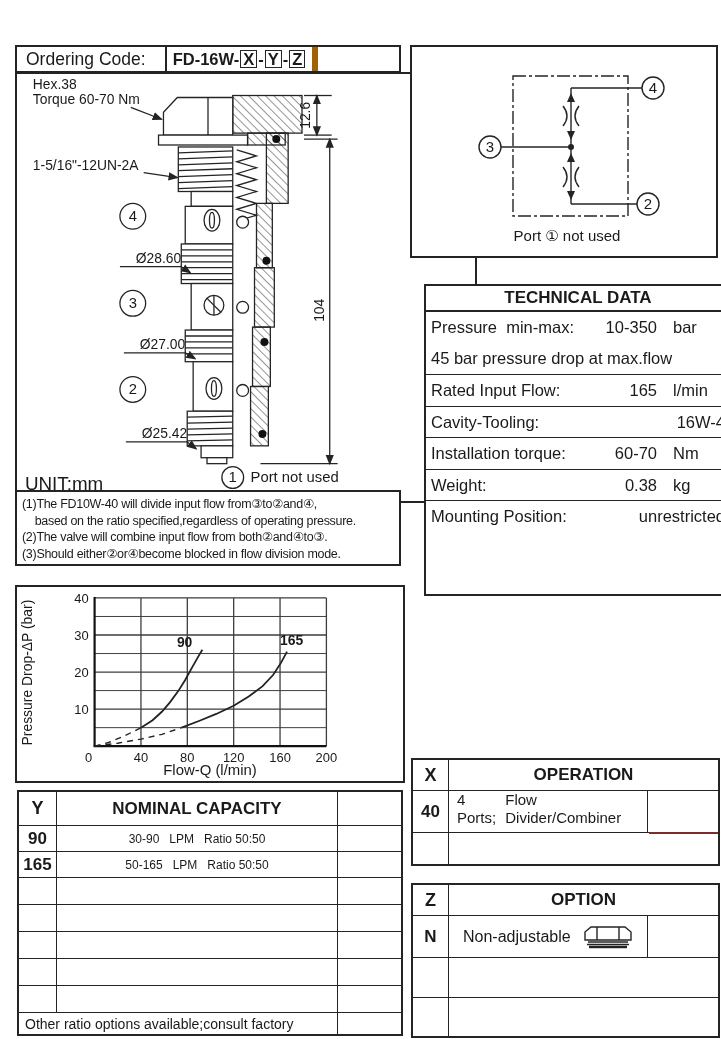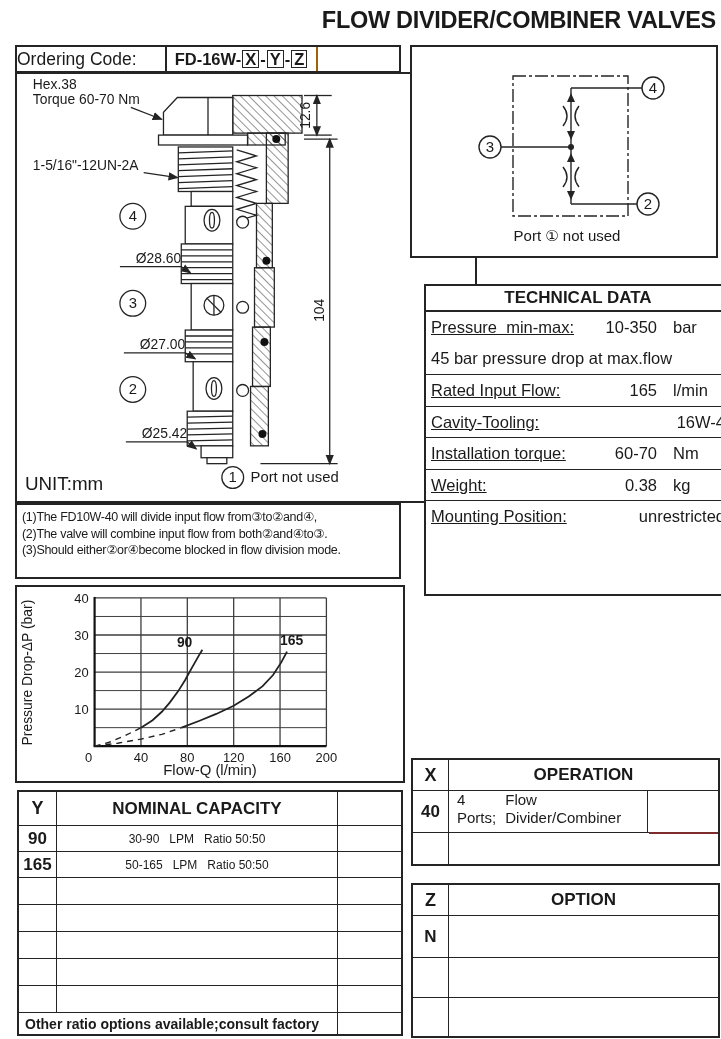--- a/index.html
+++ b/index.html
@@ -3,30 +3,30 @@
 <meta charset="utf-8">
 <style>
   html,body{margin:0;padding:0;background:#fff;}
   .page{position:relative;width:721px;height:1039px;background:#fff;overflow:hidden;
         font-family:"Liberation Sans","DejaVu Sans",sans-serif;color:#1a1a1a;}
   .box{position:absolute;border:2px solid #242424;background:#fff;box-sizing:border-box;}
   .title{position:absolute;top:7px;right:5px;font-size:23.5px;font-weight:bold;
          letter-spacing:-0.3px;white-space:nowrap;}
   
   .ordering{left:15px;top:45px;width:386px;height:28px;display:flex;}
-  .oc-label{width:148px;display:flex;align-items:center;font-size:17.5px;box-sizing:border-box;}
-  .oc-code{width:153px;border-left:2px solid #242424;border-right:2px solid #a16207;
+  .oc-label{width:148px;display:flex;align-items:center;padding-left:9px;font-size:17.5px;box-sizing:border-box;}
+  .oc-code{width:153px;border-left:2px solid #242424;border-right:6px solid #a16207;
            display:flex;align-items:center;justify-content:center;font-weight:bold;font-size:16.5px;box-sizing:border-box;}
   .oc-box{display:inline-block;border:1.5px solid #242424;padding:0 2px;margin:0 1px;line-height:16px;}
   .oc-sep{margin:0;}
   .oc-empty{flex:1;}
   
   .drawing-box{left:15px;top:72px;width:462px;height:431px;}
   .schematic-box{left:410px;top:45px;width:308px;height:213px;}
-  .notes-box{left:15px;top:503px;width:386px;height:76px;padding:4px 5px;font-size:12.5px;
+  .notes-box{left:15px;top:490px;width:386px;height:76px;padding:4px 5px;font-size:12.5px;
              letter-spacing:-0.3px;line-height:16.5px;}
   .notes-box div{white-space:pre-wrap;}
   .chart-box{left:15px;top:585px;width:390px;height:198px;}
   svg text{font-family:"Liberation Sans","DejaVu Sans",sans-serif;fill:#1a1a1a;}
   .dtext{font-size:14px;}
   .dbig{font-size:19px;}
   .dport{font-size:15px;}
   .tick{font-size:13px;}
   .slab{font-size:14px;font-weight:bold;}
   .xlab{font-size:15px;}
@@ -34,50 +34,49 @@
   .cap15{font-size:15px;}
   
   .tech-box{left:424px;top:284px;width:308px;height:312px;}
   .tech-title{height:24px;border-bottom:2px solid #242424;display:flex;align-items:center;
               justify-content:center;font-weight:bold;font-size:17px;}
   .trow{border-top:1.5px solid #242424;padding:0 5px;box-sizing:border-box;font-size:16.5px;overflow:hidden;}
   .trow.first{border-top:none;}
   .trow.single{height:31.5px;}
   .trow.double{height:62px;}
   .l1,.l2{display:flex;align-items:center;height:31px;}
-  .tlabel{white-space:pre;text-decoration:underline;}
+  .tlabel{white-space:pre;}
   .tval{margin-left:auto;white-space:pre;}
   .tunit{width:52px;text-align:left;white-space:pre;padding-left:16px;}
   
   .cap-table{left:17px;top:790px;width:386px;height:246px;display:flex;flex-direction:column;}
   .op-table{left:411px;top:758px;width:309px;height:108px;display:flex;flex-direction:column;}
   .opt-table{left:411px;top:883px;width:309px;height:155px;display:flex;flex-direction:column;}
   .trow2{display:flex;border-top:1.5px solid #242424;box-sizing:border-box;}
   .trow2.first{border-top:none;}
   .k{width:36px;border-right:1.5px solid #242424;display:flex;align-items:center;justify-content:center;
      font-weight:bold;font-size:17px;box-sizing:border-box;flex:none;}
   .c1{width:38px;}
   .hcell{flex:1;display:flex;align-items:center;justify-content:center;font-weight:bold;font-size:17px;}
   .ccell{flex:1;display:flex;align-items:center;justify-content:center;font-size:12px;white-space:pre;}
   .c3{width:64px;border-left:1.5px solid #242424;box-sizing:border-box;flex:none;}
   .cfoot{flex:1;display:flex;align-items:center;padding-left:6px;font-size:14px;}
   .opbody{flex:1;border-right:1.5px solid #242424;display:flex;flex-direction:row;
           justify-content:center;padding-left:8px;font-size:15px;line-height:18px;box-sizing:border-box;}
   .optbody{flex:1;border-right:1.5px solid #242424;display:flex;align-items:center;
            padding-left:14px;font-size:16px;box-sizing:border-box;}
   .smallcell{width:70px;flex:none;}
-  .fill{flex:1;font-weight:bold;}
+  .fill{flex:1;}
   .accent-line{position:absolute;height:2.5px;}
 </style>
 </head>
 <body>
 
 <div class="page">
 
-  <div class="title">FLOW DIVIDER/COMBINER VALVES</div>
 
   <div class="box ordering">
     <div class="oc-label">Ordering Code:</div>
     <div class="oc-code" id="oc-code">
         <span>FD-16W-</span>
         <span class="oc-box">X</span>
         <span class="oc-sep">-</span>
         <span class="oc-box">Y</span>
         <span class="oc-sep">-</span>
         <span class="oc-box">Z</span>
@@ -225,20 +224,21 @@
       </g>
       <text class="dport" text-anchor="middle" x="241" y="46">4</text>
       <text class="dport" text-anchor="middle" x="78" y="105">3</text>
       <text class="dport" text-anchor="middle" x="236" y="162">2</text>
       <text class="cap15" text-anchor="middle" x="155" y="194">Port ①  not used</text>
     </svg>
   </div>
 
   <div class="box notes-box" id="notes">
       <div>(1)The FD10W-40 will divide input flow from③to②and④,</div>
+      <div>    based on the ratio specified,regardless of operating pressure.</div>
       <div>(2)The valve will combine input flow from both②and④to③.</div>
       <div>(3)Should either②or④become blocked in flow division mode.</div>
     </div>
 
   <div class="box chart-box">
     <svg id="chart-svg" width="386" height="194" viewBox="0 0 386 195">
       <text class="ylab" text-anchor="middle" transform="rotate(-90 14 86)" x="14" y="86">Pressure Drop-ΔP (bar)</text>
       <text class="xlab" text-anchor="middle" x="193" y="189">Flow-Q (l/min)</text>
     <line x1="77" x2="310" y1="141.375" y2="141.375" stroke="#3d3d3d" stroke-width="1"></line>
         <line x1="77" x2="310" y1="122.75" y2="122.75" stroke="#3d3d3d" stroke-width="1.3"></line>
@@ -388,20 +388,35 @@
       </div>
     </div>
 
   <div class="box opt-table" id="opt">
       <div class="trow2 first" style="height: 30px;">
         <div class="k" style="font-size: 18px;">Z</div>
         <div class="hcell">OPTION</div>
       </div>
       <div class="trow2" style="height: 42px; position: relative;">
         <div class="k">N</div>
+        <div class="optbody">
+          <span>Non-adjustable</span>
+          <span style="margin-left: 10px; display: inline-flex;">
+            <svg width="54" height="26" viewBox="0 0 54 26">
+              <g stroke="#242424" fill="none" stroke-width="1.4">
+                <polygon points="4,16 4,8 10,3 44,3 50,8 50,16" fill="#fff"></polygon>
+                <line x1="16" y1="3" x2="16" y2="16"></line>
+                <line x1="38" y1="3" x2="38" y2="16"></line>
+                <line x1="7" y1="18" x2="47" y2="18"></line>
+                <line x1="6" y1="20.5" x2="48" y2="20.5"></line>
+              </g>
+              <line x1="8" y1="23" x2="46" y2="23" stroke="#242424" stroke-width="2.4"></line>
+            </svg>
+          </span>
+        </div>
         <div class="smallcell"></div>
       </div>
       <div class="trow2 fill">
         <div class="k"></div>
         <div class="fill"></div>
       </div>
       <div class="trow2 fill">
         <div class="k"></div>
         <div class="fill"></div>
       </div>

